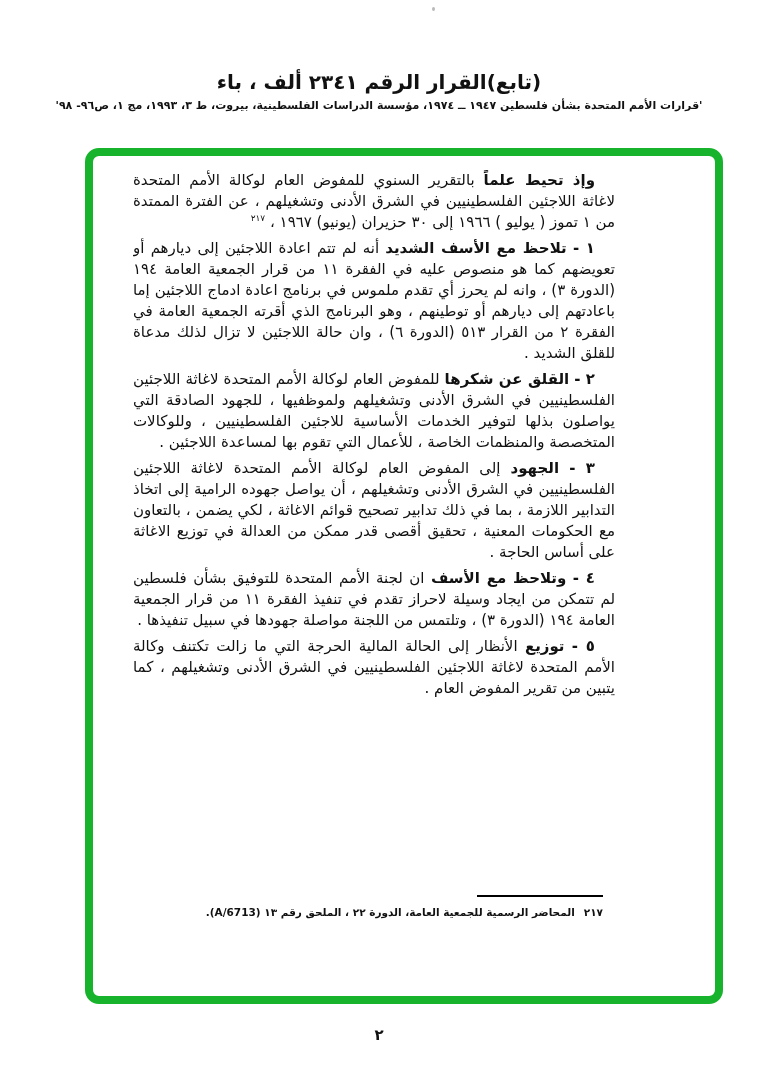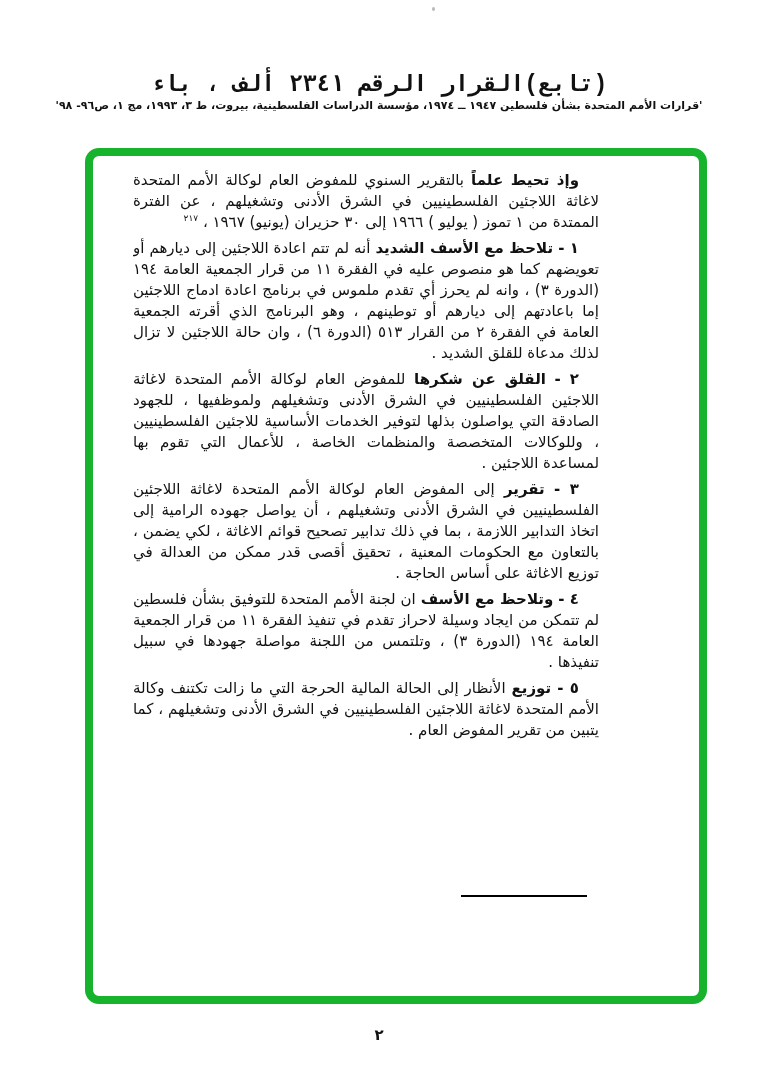--- a/index.html
+++ b/index.html
@@ -12,24 +12,23 @@
     overflow:hidden;
     direction:rtl;
   }
   .speck{
     position:absolute;left:432px;top:7px;width:3px;height:4px;
     background:#b9b9b9;border-radius:50%;
   }
   .doc-title{
     position:absolute;top:70px;left:0;width:758px;
     text-align:center;
-    font-size:23px;font-weight:bold;
+    font-size:20px;font-weight:bold;
     letter-spacing:0.5px;
     white-space:nowrap;
-    font-family:Liberation Mono, monospace;
   }
   .doc-source{
     position:absolute;top:99px;left:0;width:758px;
     text-align:center;
     font-size:11px;font-weight:bold;
     white-space:nowrap;
   }
   .green-box{
     position:absolute;left:85px;top:148px;
     width:606px;height:840px;
@@ -76,36 +75,37 @@
   }
 </style>
 </head>
 <body>
 
 <div class="speck"></div>
 
 <div class="doc-title">(تابع)القرار الرقم ٢٣٤١ ألف ، باء</div>
 <div class="doc-source">'قرارات الأمم المتحدة بشأن فلسطين ١٩٤٧ ــ ١٩٧٤، مؤسسة الدراسات الفلسطينية، بيروت، ط ٣، ١٩٩٣، مج ١، ص٩٦- ٩٨'</div>
 
-<div class="green-box" style="border-color: rgb(23, 179, 44);">
+<div class="green-box" style="border-color: rgb(23, 179, 44); padding-left: 16px;">
   <div class="body-text">
 
     <p class="para"><b>وإذ تحيط علماً</b> <span>بالتقرير السنوي للمفوض العام لوكالة الأمم المتحدة لاغاثة اللاجئين الفلسطينيين في الشرق الأدنى وتشغيلهم ، عن الفترة الممتدة من ١ تموز ( يوليو ) ١٩٦٦ إلى ٣٠ حزيران (يونيو) ١٩٦٧ ،</span> <sup>٢١٧</sup></p>
 
     <p class="para"><b>١ -</b> <b>تلاحظ مع الأسف الشديد</b> <span>أنه لم تتم اعادة اللاجئين إلى ديارهم أو تعويضهم كما هو منصوص عليه في الفقرة ١١ من قرار الجمعية العامة ١٩٤ (الدورة ٣) ، وانه لم يحرز أي تقدم ملموس في برنامج اعادة ادماج اللاجئين إما باعادتهم إلى ديارهم أو توطينهم ، وهو البرنامج الذي أقرته الجمعية العامة في الفقرة ٢ من القرار ٥١٣ (الدورة ٦) ، وان حالة اللاجئين لا تزال لذلك مدعاة للقلق الشديد .</span></p>
 
     <p class="para"><b>٢ -</b> <b>القلق عن شكرها</b> <span>للمفوض العام لوكالة الأمم المتحدة لاغاثة اللاجئين الفلسطينيين في الشرق الأدنى وتشغيلهم ولموظفيها ، للجهود الصادقة التي يواصلون بذلها لتوفير الخدمات الأساسية للاجئين الفلسطينيين ، وللوكالات المتخصصة والمنظمات الخاصة ، للأعمال التي تقوم بها لمساعدة اللاجئين .</span></p>
 
-    <p class="para"><b>٣ -</b> <b>تقرير</b> <span>إلى المفوض العام لوكالة الأمم المتحدة لاغاثة اللاجئين الفلسطينيين في الشرق الأدنى وتشغيلهم ، أن يواصل جهوده الرامية إلى اتخاذ التدابير اللازمة ، بما في ذلك تدابير تصحيح قوائم الاغاثة ، لكي يضمن ، بالتعاون مع الحكومات المعنية ، تحقيق أقصى قدر ممكن من العدالة في توزيع الاغاثة على أساس الحاجة .</span></p>
+    <p class="para"><b>٣ -</b> <b>الجهود</b> <span>إلى المفوض العام لوكالة الأمم المتحدة لاغاثة اللاجئين الفلسطينيين في الشرق الأدنى وتشغيلهم ، أن يواصل جهوده الرامية إلى اتخاذ التدابير اللازمة ، بما في ذلك تدابير تصحيح قوائم الاغاثة ، لكي يضمن ، بالتعاون مع الحكومات المعنية ، تحقيق أقصى قدر ممكن من العدالة في توزيع الاغاثة على أساس الحاجة .</span></p>
 
     <p class="para"><b>٤ -</b> <b>وتلاحظ مع الأسف</b> <span>ان لجنة الأمم المتحدة للتوفيق بشأن فلسطين لم تتمكن من ايجاد وسيلة لاحراز تقدم في تنفيذ الفقرة ١١ من قرار الجمعية العامة ١٩٤ (الدورة ٣) ، وتلتمس من اللجنة مواصلة جهودها في سبيل تنفيذها .</span></p>
 
     <p class="para"><b>٥ -</b> <b>توزيع</b> <span>الأنظار إلى الحالة المالية الحرجة التي ما زالت تكتنف وكالة الأمم المتحدة لاغاثة اللاجئين الفلسطينيين في الشرق الأدنى وتشغيلهم ، كما يتبين من تقرير المفوض العام .</span></p>
 
 
   </div>
 
   <div class="footnote-block">
     <span class="footnote-rule"></span>
+    <div class="footnote-line"><span class="footnote-marker">٢١٧</span><span>المحاضر الرسمية للجمعية العامة، الدورة ٢٢ ، الملحق رقم ١٣ (A/6713).</span></div>
   </div>
 </div>
 
 <div class="page-number">٢</div>
 
 </body></html>

